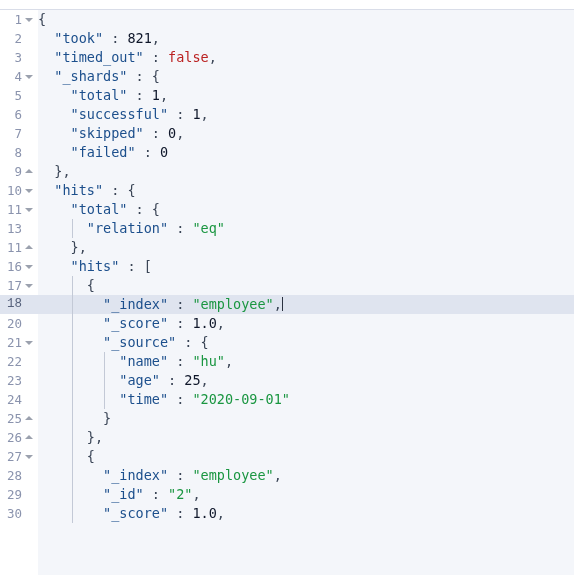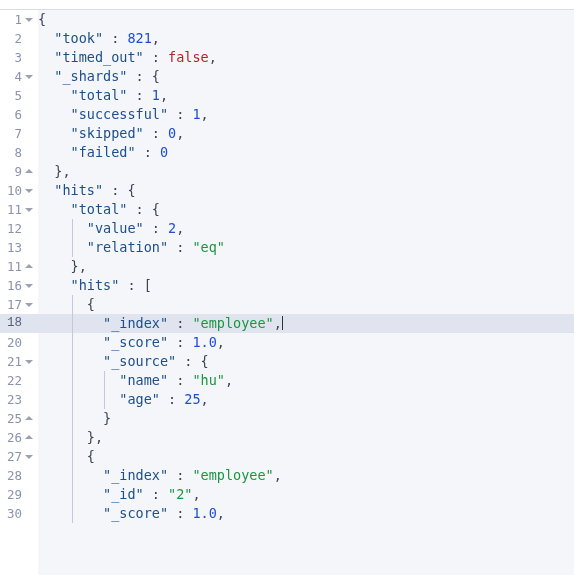--- a/index.html
+++ b/index.html
@@ -115,21 +115,21 @@
     position: absolute;
     top: 0;
     width: 1px;
     height: 19px;
     background: #c3c9d6;
     z-index: 1;
   }
   .k { color: #1c4f8c; }
   .p { color: #3a4556; }
   .s { color: #1a9641; }
-  .n { color: #1d4ed8; }
+  .n { color: #0f172a; }
   .b { color: #bb2222; text-align: center; }
   .caret {
     display: inline-block;
     width: 1px;
     height: 14px;
     background: #2b3240;
     vertical-align: -2px;
   }
 </style>
 </head>
@@ -144,30 +144,30 @@
         <div class="line"><span class="ln">2</span><span class="code"><span class="p">  </span><span class="k">"took"</span><span class="p"> : </span><span class="n">821</span><span class="p">,</span></span></div>
         <div class="line"><span class="ln">3</span><span class="code"><span class="p">  </span><span class="k">"timed_out"</span><span class="p"> : </span><span class="b">false</span><span class="p">,</span></span></div>
         <div class="line"><span class="ln">4</span><span class="fold open"><i></i></span><span class="code"><span class="p">  </span><span class="k">"_shards"</span><span class="p"> : </span><span class="p">{</span></span></div>
         <div class="line"><span class="ln">5</span><span class="code"><span class="p">    </span><span class="k">"total"</span><span class="p"> : </span><span class="n">1</span><span class="p">,</span></span></div>
         <div class="line"><span class="ln">6</span><span class="code"><span class="p">    </span><span class="k">"successful"</span><span class="p"> : </span><span class="n">1</span><span class="p">,</span></span></div>
         <div class="line"><span class="ln">7</span><span class="code"><span class="p">    </span><span class="k">"skipped"</span><span class="p"> : </span><span class="n">0</span><span class="p">,</span></span></div>
         <div class="line"><span class="ln">8</span><span class="code"><span class="p">    </span><span class="k">"failed"</span><span class="p"> : </span><span class="n">0</span></span></div>
         <div class="line"><span class="ln">9</span><span class="fold close"><i></i></span><span class="code"><span class="p">  </span><span class="p">},</span></span></div>
         <div class="line"><span class="ln">10</span><span class="fold open"><i></i></span><span class="code"><span class="p">  </span><span class="k">"hits"</span><span class="p"> : </span><span class="p">{</span></span></div>
         <div class="line"><span class="ln">11</span><span class="fold open"><i></i></span><span class="code"><span class="p">    </span><span class="k">"total"</span><span class="p"> : </span><span class="p">{</span></span></div>
-        <div class="line"><div class="guide" style="left: 71.52px;"></div><span class="ln">12</span><span class="code"><span class="p">      </span><span class="k">"value"</span><span class="p"> : </span><span class="n">2</span><span class="p">,</span></span></div>
         <div class="line"><div class="guide" style="left: 71.52px;"></div><span class="ln">13</span><span class="code"><span class="p">      </span><span class="k">"relation"</span><span class="p"> : </span><span class="s">"eq"</span></span></div>
         <div class="line"><span class="ln">11</span><span class="fold close"><i></i></span><span class="code"><span class="p">    </span><span class="p">},</span></span></div>
         <div class="line"><span class="ln">16</span><span class="fold open"><i></i></span><span class="code"><span class="p">    </span><span class="k">"hits"</span><span class="p"> : </span><span class="p">[</span></span></div>
         <div class="line"><div class="guide" style="left: 71.52px;"></div><span class="ln">17</span><span class="fold open"><i></i></span><span class="code"><span class="p">      </span><span class="p">{</span></span></div>
         <div class="line active"><div class="row-hl"></div><div class="guide" style="left: 71.52px;"></div><span class="ln">18</span><span class="code"><span class="p">        </span><span class="k">"_index"</span><span class="p"> : </span><span class="s">"employee"</span><span class="p">,</span><span class="caret"></span></span></div>
         <div class="line"><div class="guide" style="left: 71.52px;"></div><span class="ln">20</span><span class="code"><span class="p">        </span><span class="k">"_score"</span><span class="p"> : </span><span class="n">1.0</span><span class="p">,</span></span></div>
         <div class="line"><div class="guide" style="left: 71.52px;"></div><span class="ln">21</span><span class="fold open"><i></i></span><span class="code"><span class="p">        </span><span class="k">"_source"</span><span class="p"> : </span><span class="p">{</span></span></div>
         <div class="line"><div class="guide" style="left: 71.52px;"></div><div class="guide" style="left: 104.04px;"></div><span class="ln">22</span><span class="code"><span class="p">          </span><span class="k">"name"</span><span class="p"> : </span><span class="s">"hu"</span><span class="p">,</span></span></div>
         <div class="line"><div class="guide" style="left: 71.52px;"></div><div class="guide" style="left: 104.04px;"></div><span class="ln">23</span><span class="code"><span class="p">          </span><span class="k">"age"</span><span class="p"> : </span><span class="n">25</span><span class="p">,</span></span></div>
+        <div class="line"><div class="guide" style="left: 71.52px;"></div><div class="guide" style="left: 104.04px;"></div><span class="ln">24</span><span class="code"><span class="p">          </span><span class="k">"time"</span><span class="p"> : </span><span class="s">"2020-09-01"</span></span></div>
         <div class="line"><div class="guide" style="left: 71.52px;"></div><span class="ln">25</span><span class="fold close"><i></i></span><span class="code"><span class="p">        </span><span class="p">}</span></span></div>
         <div class="line"><div class="guide" style="left: 71.52px;"></div><span class="ln">26</span><span class="fold close"><i></i></span><span class="code"><span class="p">      </span><span class="p">},</span></span></div>
         <div class="line"><div class="guide" style="left: 71.52px;"></div><span class="ln">27</span><span class="fold open"><i></i></span><span class="code"><span class="p">      </span><span class="p">{</span></span></div>
         <div class="line"><div class="guide" style="left: 71.52px;"></div><span class="ln">28</span><span class="code"><span class="p">        </span><span class="k">"_index"</span><span class="p"> : </span><span class="s">"employee"</span><span class="p">,</span></span></div>
         <div class="line"><div class="guide" style="left: 71.52px;"></div><span class="ln">29</span><span class="code"><span class="p">        </span><span class="k">"_id"</span><span class="p"> : </span><span class="s">"2"</span><span class="p">,</span></span></div>
         <div class="line"><div class="guide" style="left: 71.52px;"></div><span class="ln">30</span><span class="code"><span class="p">        </span><span class="k">"_score"</span><span class="p"> : </span><span class="n">1.0</span><span class="p">,</span></span></div>
       </div>
   </div>
 </div>
 

